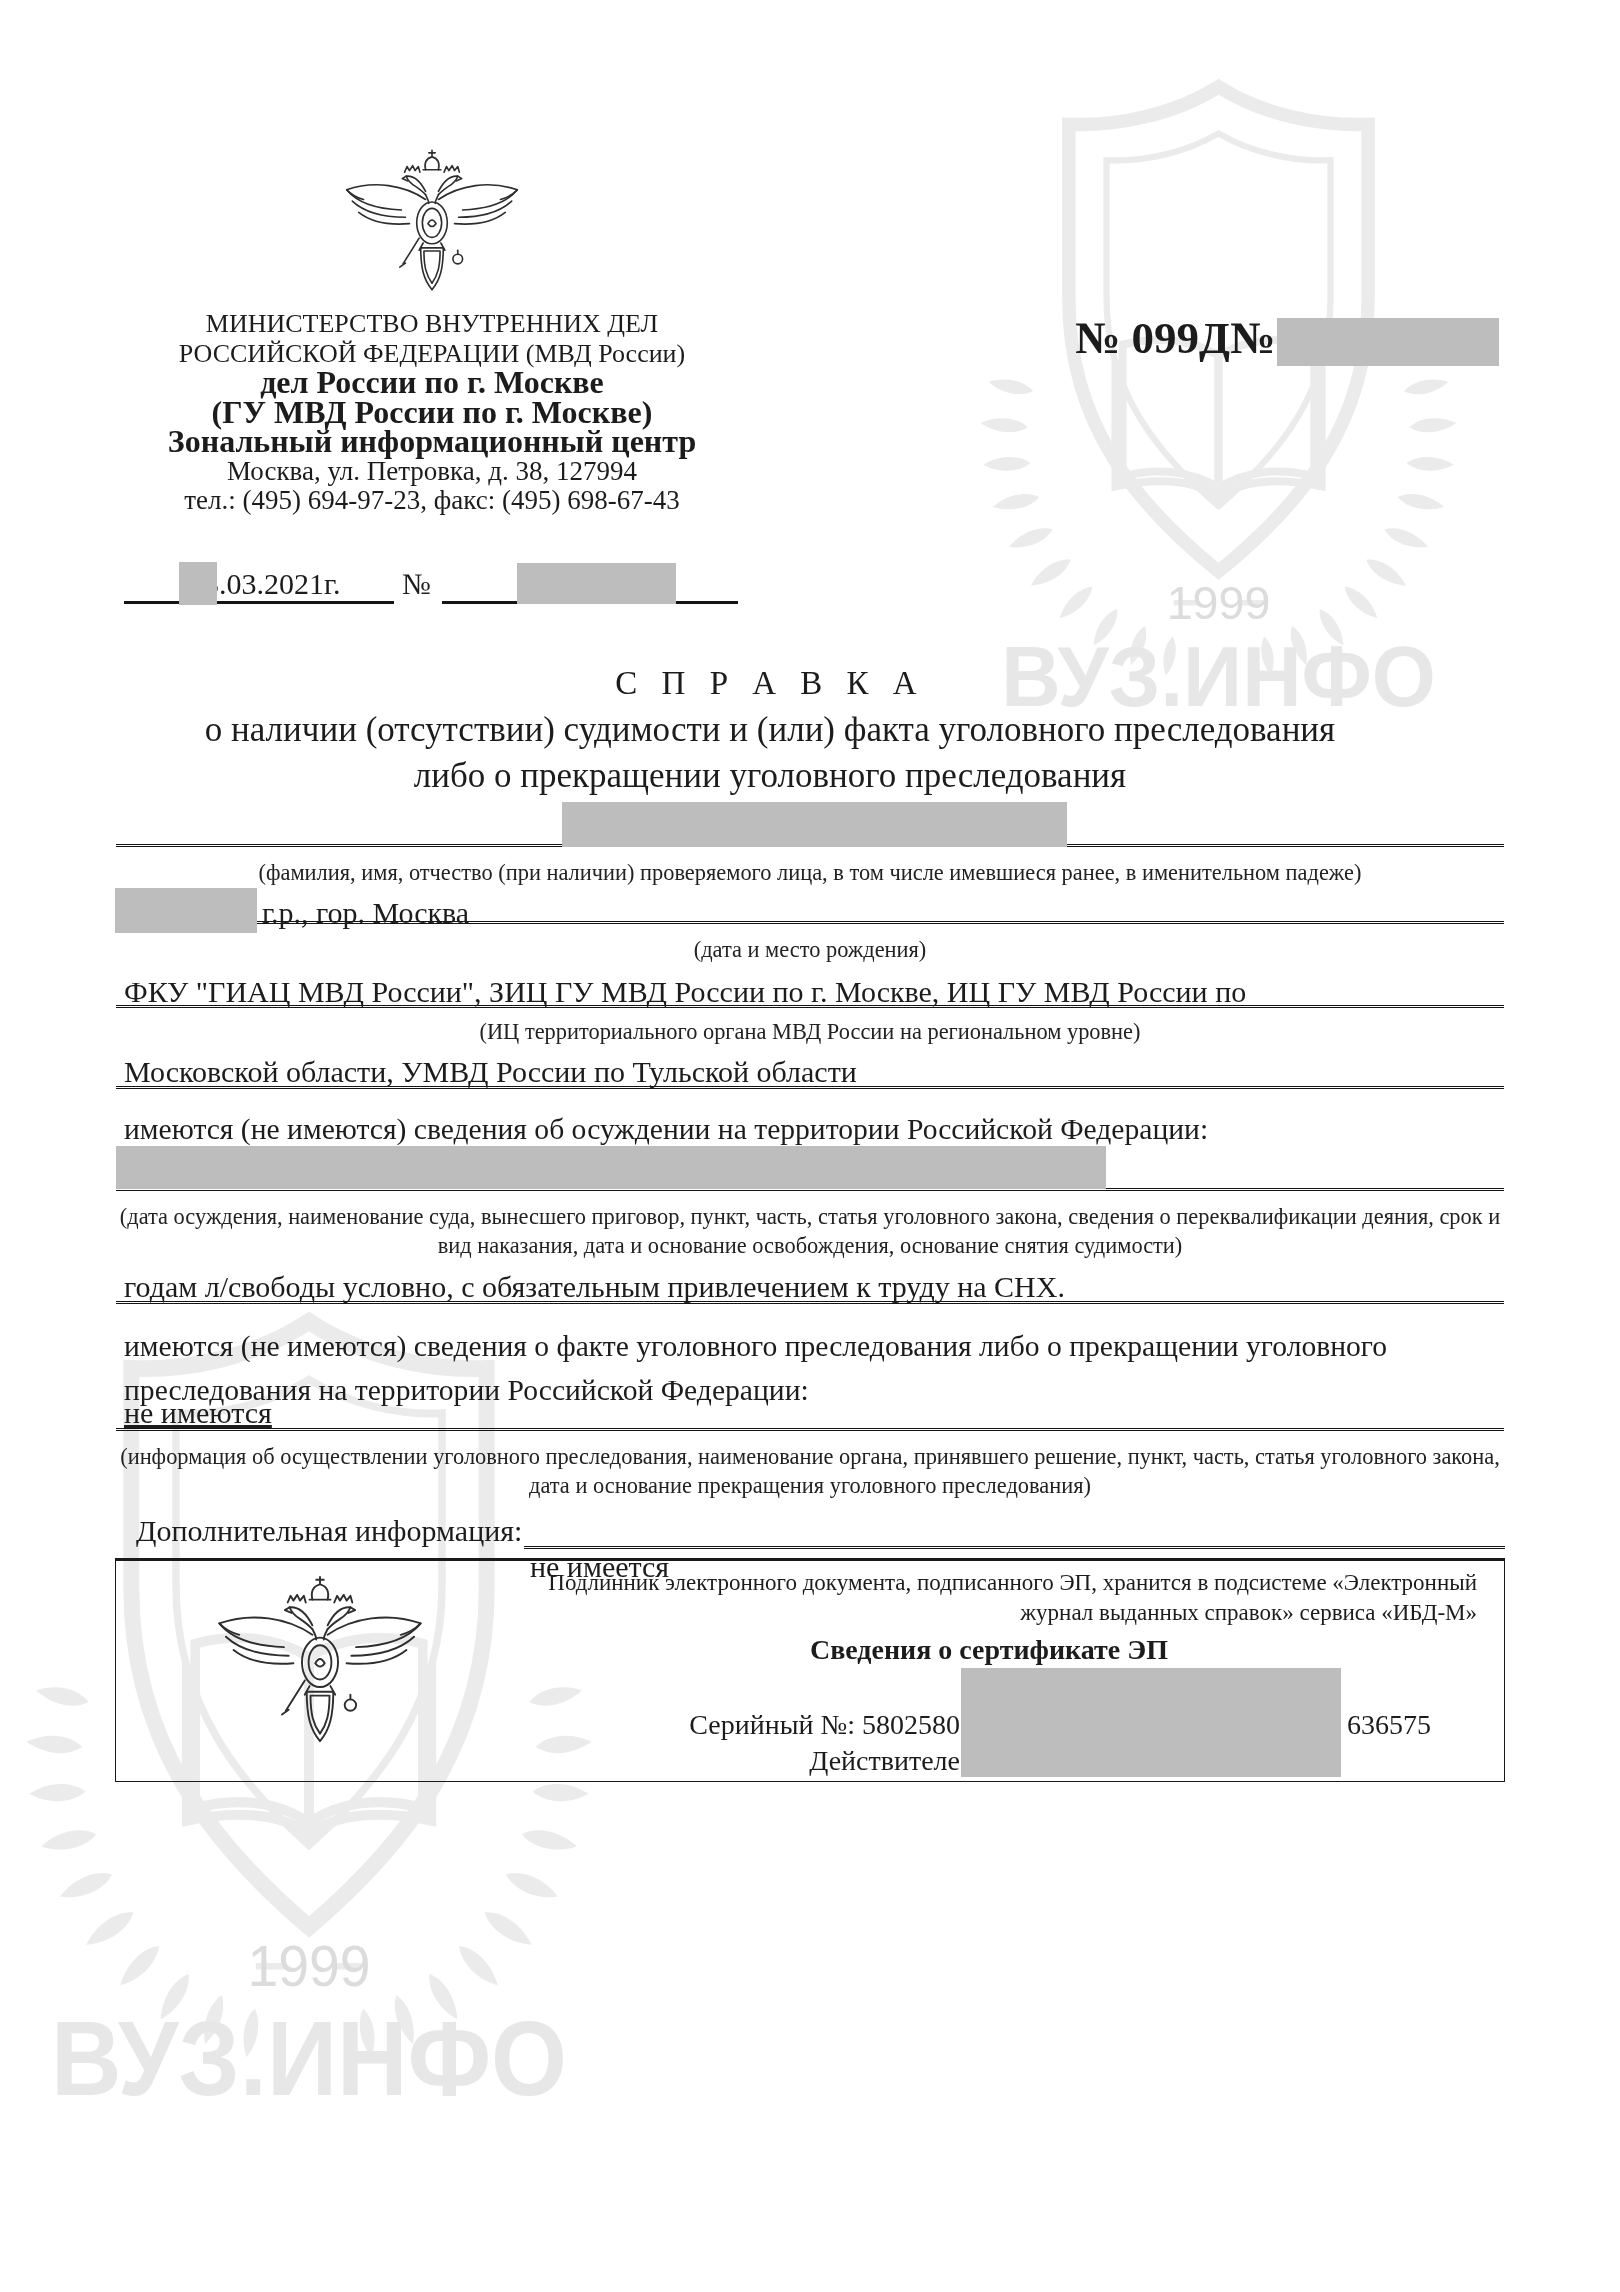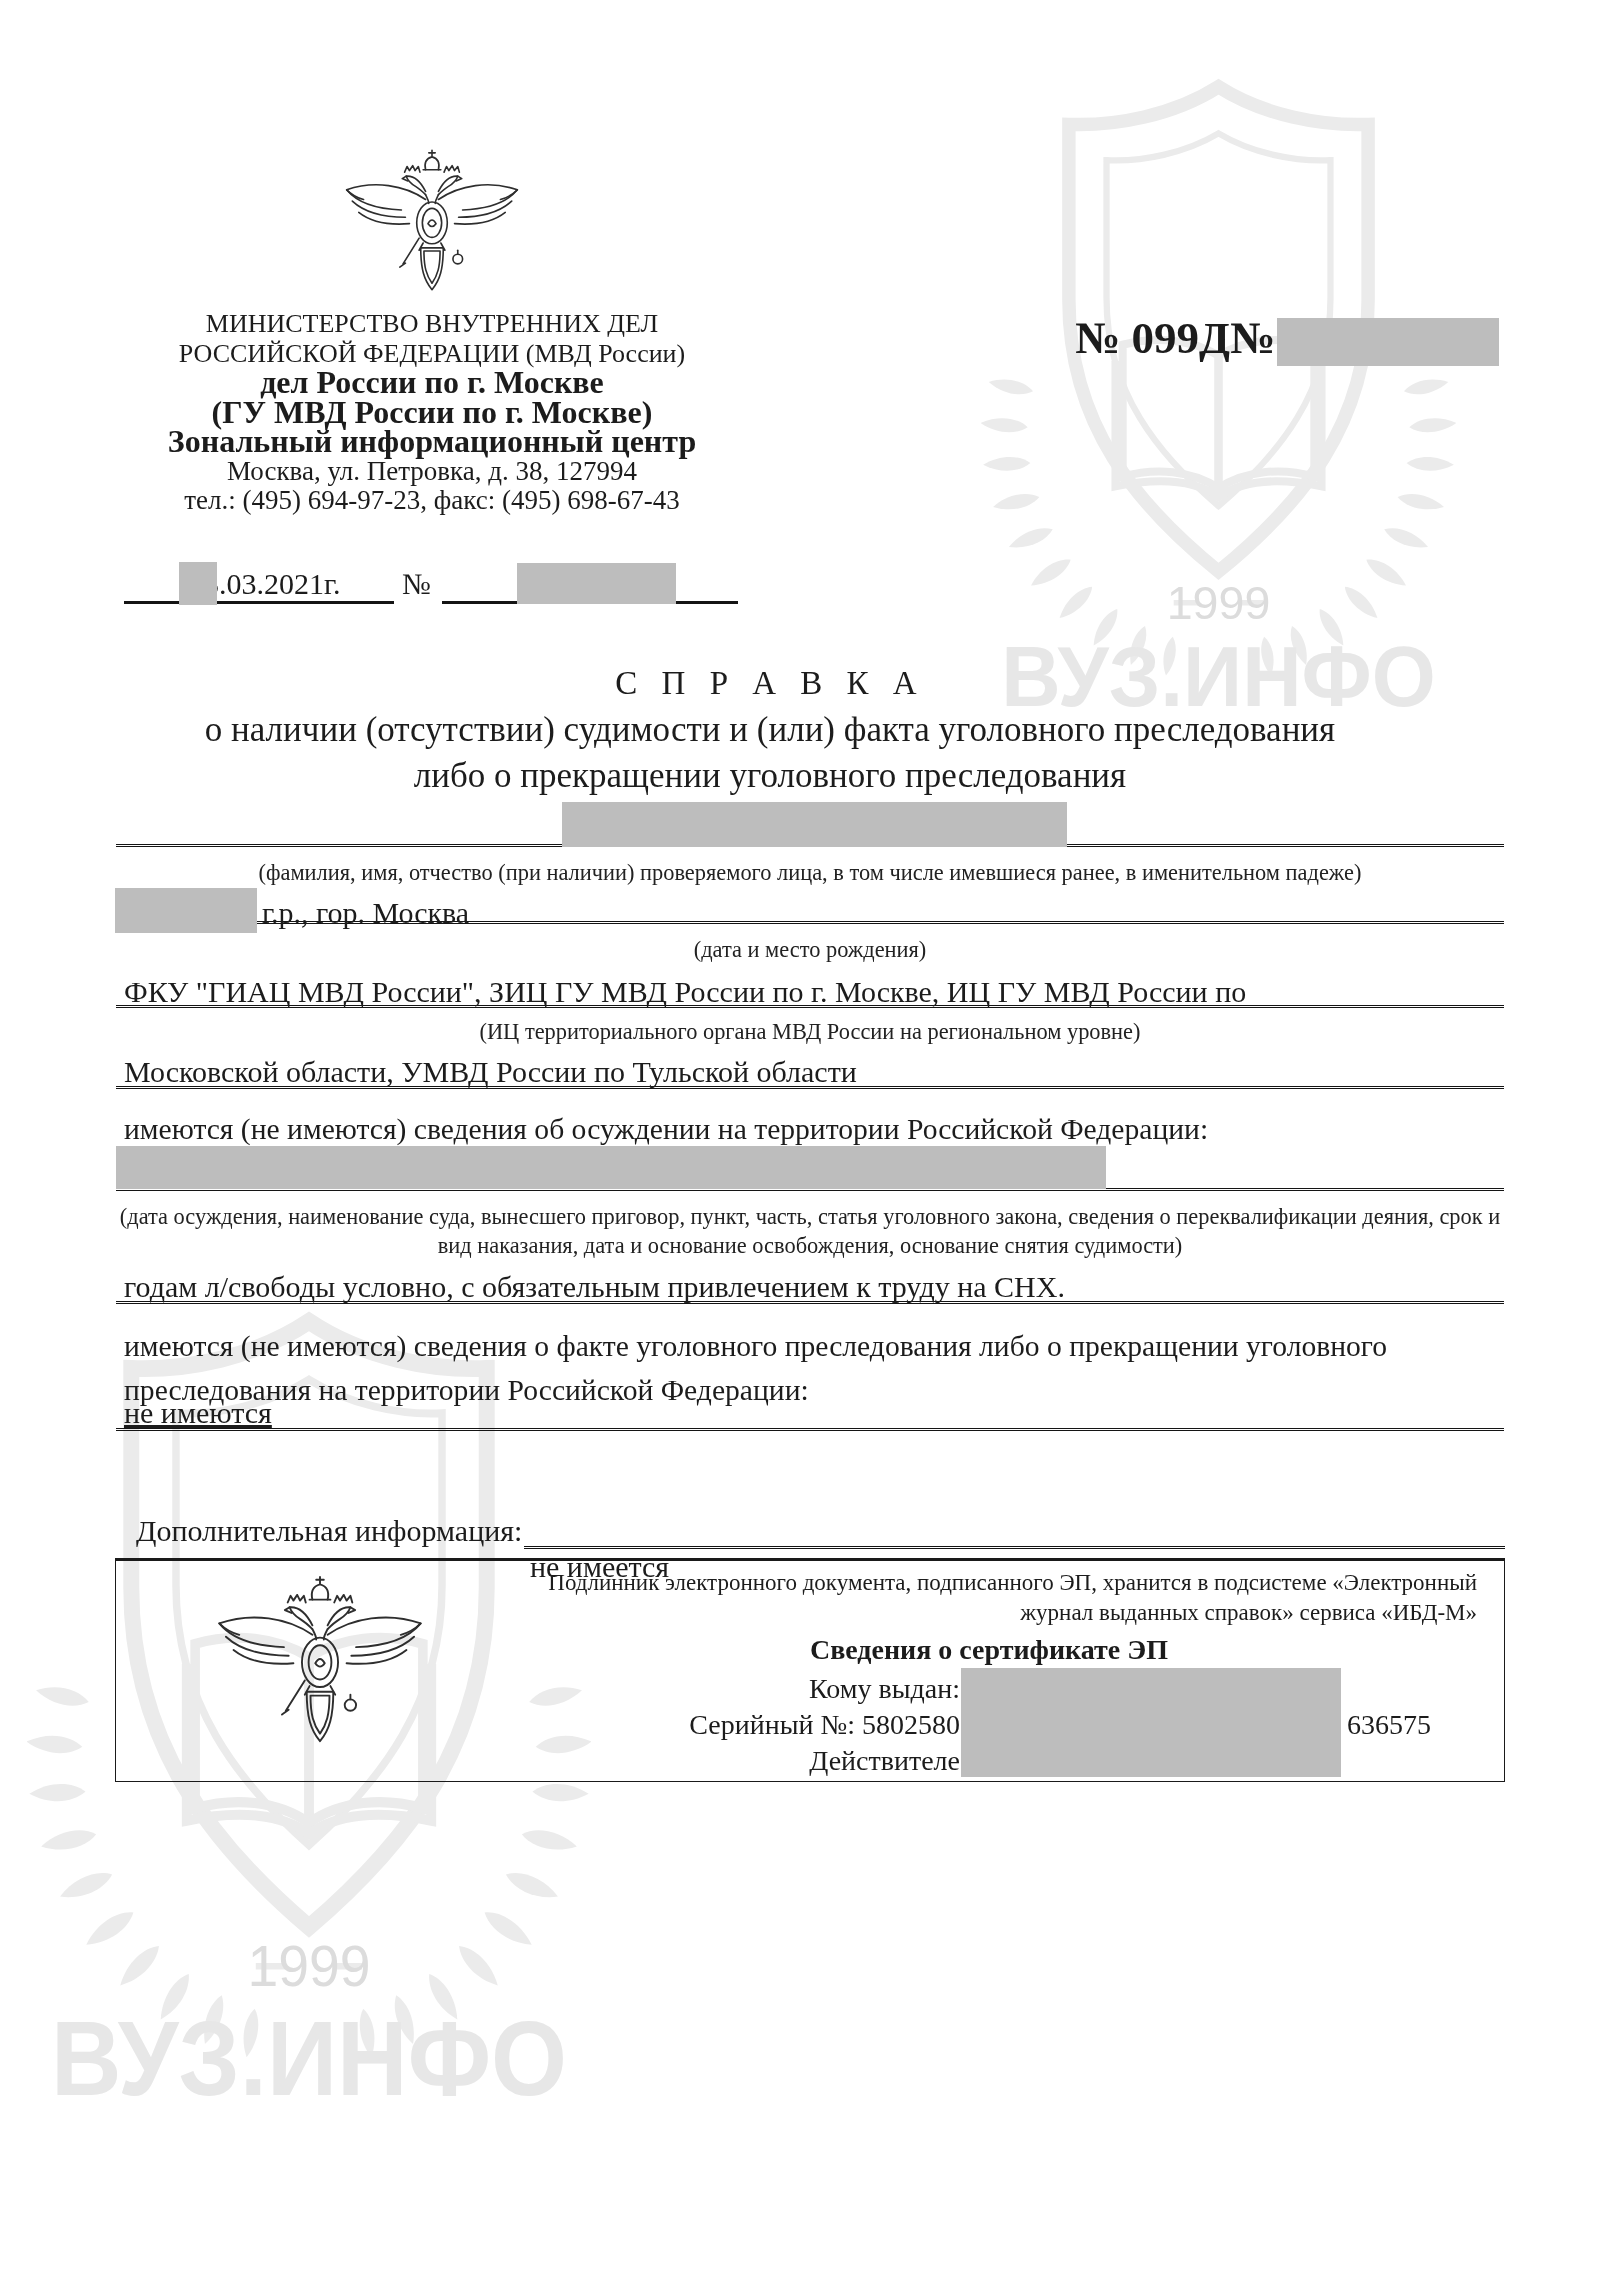--- a/index.html
+++ b/index.html
@@ -160,32 +160,32 @@
   <div class="txt body-t" style="left:124px; top:1111px; width:1379px;">имеются (не имеются) сведения об осуждении на территории Российской Федерации:</div>
   <div class="redact" style="left:116px; top:1146px; width:990px; height:43px;"></div>
   <div class="rule" style="left:116px; top:1150px; width:1388px; height:41px;"></div>
   <div class="txt cap" style="left:116px; top:1202px; width:1388px;">(дата осуждения, наименование суда, вынесшего приговор, пункт, часть, статья уголовного закона, сведения о переквалификации деяния, срок и вид наказания, дата и основание освобождения, основание снятия судимости)</div>
   <div class="txt body-t" style="left:124px; top:1268px; font-size:30px;">годам л/свободы условно, с обязательным привлечением к труду на СНХ.</div>
   <div class="rule" style="left:116px; top:1263px; width:1388px; height:41px;"></div>
 
   <div class="txt body-t" style="left:124px; top:1324px; width:1397px; line-height:1.5;">имеются (не имеются) сведения о факте уголовного преследования либо о прекращении уголовного преследования на территории Российской Федерации:</div>
   <div class="txt body-t" style="left:124px; top:1394px; font-size:30px;text-decoration:underline;">не имеются</div>
   <div class="rule" style="left:116px; top:1390px; width:1388px; height:41px;"></div>
+  <div class="txt cap" style="left:116px; top:1442px; width:1388px;">(информация об осуществлении уголовного преследования, наименование органа, принявшего решение, пункт, часть, статья уголовного закона, дата и основание прекращения уголовного преследования)</div>
 
   <div class="txt body-t" style="left:136px; top:1512px; font-size:30px;">Дополнительная информация:</div>
   <div class="txt body-t" style="left:530px; top:1548px; font-size:30px;">не имеется</div>
   <div class="rule" style="left:524px; top:1508px; width:981px; height:41px;"></div>
 
   <div class="certbox">
     <svg width="228" height="190" viewBox="0 0 240 200" style="position:absolute; left:90px; top:12.5px;">
       <use href="#mvd-eagle-art"></use>
     </svg>
     <div class="cb-txt" style="left:385px; top:7.2px; width:976px; font-size:23px; line-height:1.3; text-align:right;">Подлинник электронного документа, подписанного ЭП, хранится в подсистеме «Электронный журнал выданных справок» сервиса «ИБД-М»</div>
     <div class="cb-txt" style="left:385px; top:72px; width:976px; font-size:28px; font-weight:bold; text-align:center;">Сведения о сертификате ЭП</div>
-    <div class="cb-txt cb-right" style="left:385px; top:111px; width:459px;">Кому выдан:</div>
     <div class="cb-txt cb-right" style="left:385px; top:147px; width:459px;">Серийный №: 5802580</div>
     <div class="cb-txt" style="left:1231px; top:147px;">636575</div>
     <div class="cb-txt cb-right" style="left:385px; top:183px; width:459px;">Действителе</div>
     <div class="redact" style="left:845px; top:107px; width:380px; height:109px;"></div>
   </div>
 
 </div>
 
 
 </body></html>

